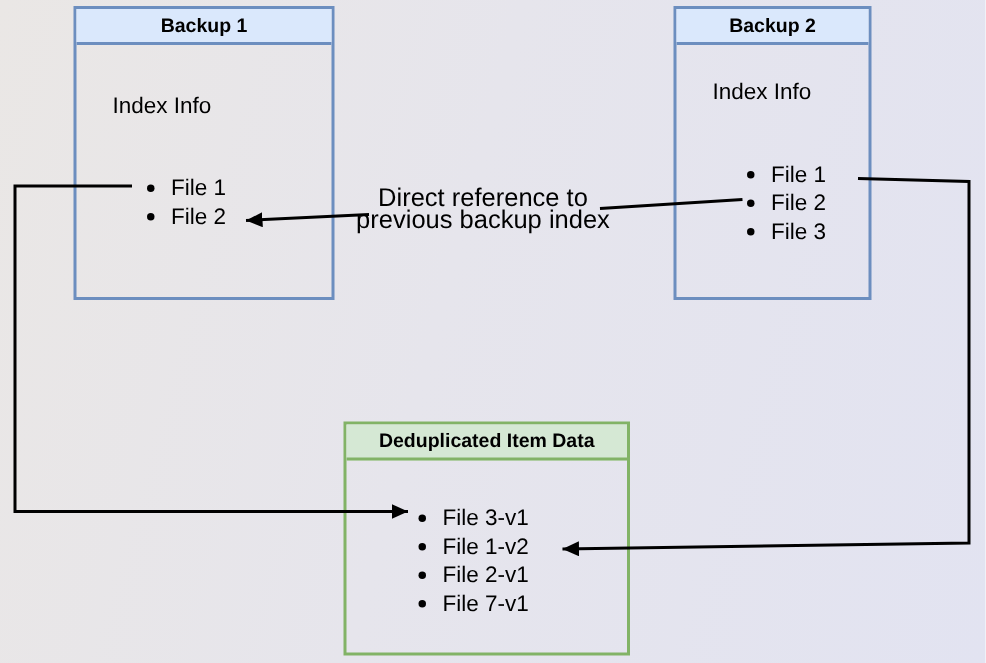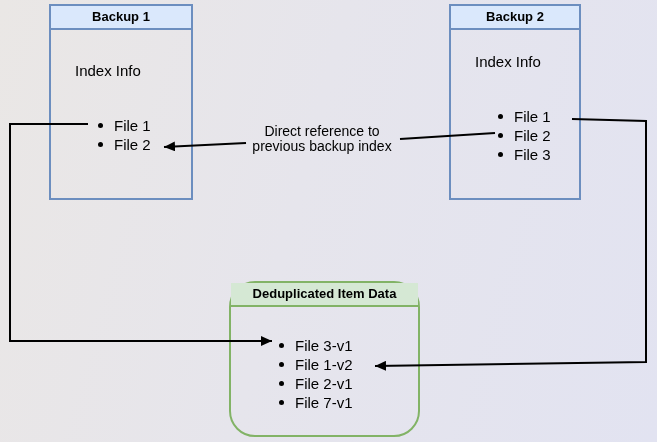--- a/index.html
+++ b/index.html
@@ -19,21 +19,21 @@
   }
   .box .header{
     height:22px;
     line-height:22px;
     text-align:center;
     font-weight:bold;
     font-size:13px;
     background:var(--blue-fill);
     border-bottom:2px solid var(--blue-border);
   }
-  .box.green{border-color:var(--green-border);border-radius:26px;}
+  .box.green{border-color:var(--green-border);}
   .box.green .header{background:var(--green-fill);border-bottom-color:var(--green-border);}
   .floating-label{
     position:absolute;
     font-size:15px;
     line-height:18px;
     white-space:nowrap;
   }
   .bullet-list{position:absolute;}
   .bullet-row{
     display:flex;
@@ -45,31 +45,31 @@
   .dot{
     width:5px;height:5px;border-radius:50%;
     background:#000;
     margin-right:11px;
     flex:0 0 auto;
   }
   .annotation{
     position:absolute;
     left:237px;top:124px;width:170px;
     text-align:center;
-    font-size:14px;
+    font-size:17px;
     line-height:15px;
   }
   svg.arrows{position:absolute;left:0;top:0;pointer-events:none;}
 </style>
 </head>
 <body>
 
 <div class="canvas">
 
-  <div class="box" style="left:49px;top:4px;width:144px;height:196px;">
+  <div class="box" style="left:49px;top:4px;width:174px;height:196px;">
     <div class="header">Backup 1</div>
   </div>
   <div class="floating-label" style="left:75px;top:62px;">Index Info</div>
   <div class="bullet-list" style="left:98px;top:116px;">
       <div class="bullet-row">
       <span class="dot"></span>
       <span>File 1</span>
     </div>
       <div class="bullet-row">
       <span class="dot"></span>

